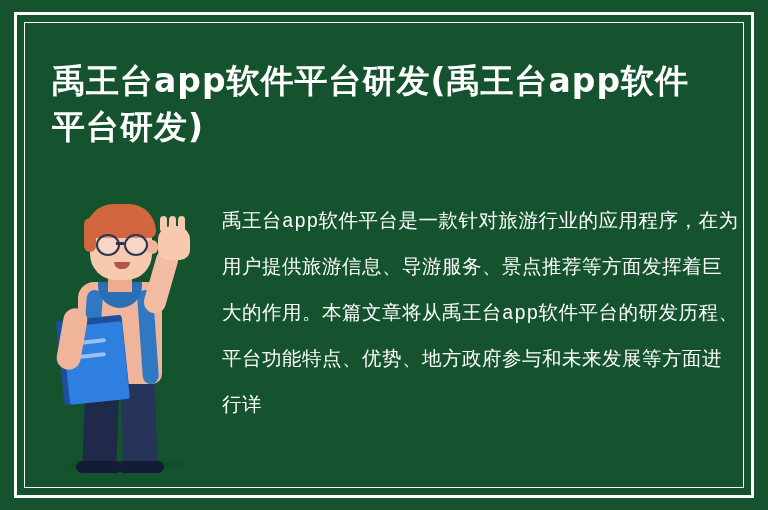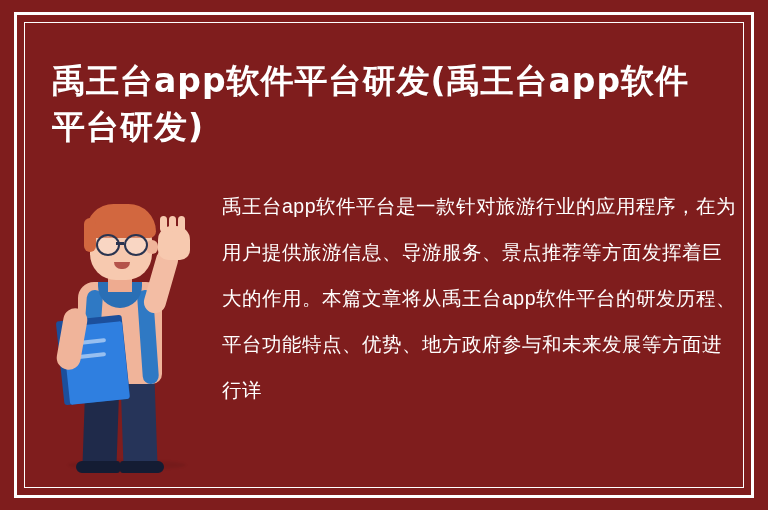--- a/index.html
+++ b/index.html
@@ -10,21 +10,21 @@
     width: 768px;
     height: 510px;
     background: #00e5f7;
     font-family: "Liberation Sans", sans-serif;
     overflow: hidden;
   }
   .poster {
     position: relative;
     width: 768px;
     height: 510px;
-    background: #7f1d1d;
+    background: #14532d;
     box-sizing: border-box;
   }
   
   .frame-outer {
     position: absolute;
     left: 14px;
     top: 12px;
     right: 14px;
     bottom: 12px;
     border: 3px solid #ffffff;
@@ -49,23 +49,23 @@
     font-size: 33px;
     line-height: 46px;
     color: #ffffff;
     letter-spacing: 1px;
     text-shadow: 0 1px 0 rgba(0,0,0,0.08);
     white-space: pre-wrap;
   }
   .body-text {
     position: absolute;
     left: 222px;
-    top: 183px;
+    top: 199px;
     width: 518px;
-    font-family: Liberation Sans, sans-serif;
+    font-family: Liberation Mono, monospace;
     font-size: 19.5px;
     line-height: 46px;
     color: #ffffff;
     letter-spacing: 0.5px;
     white-space: pre-wrap;
     overflow: hidden;
     max-height: 300px;
   }
   
   .illustration {

